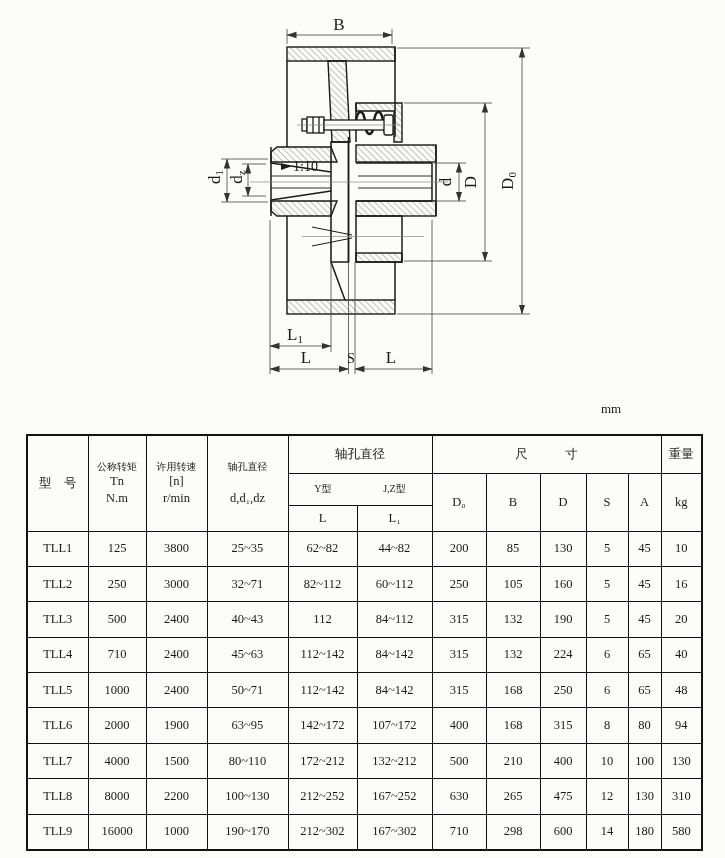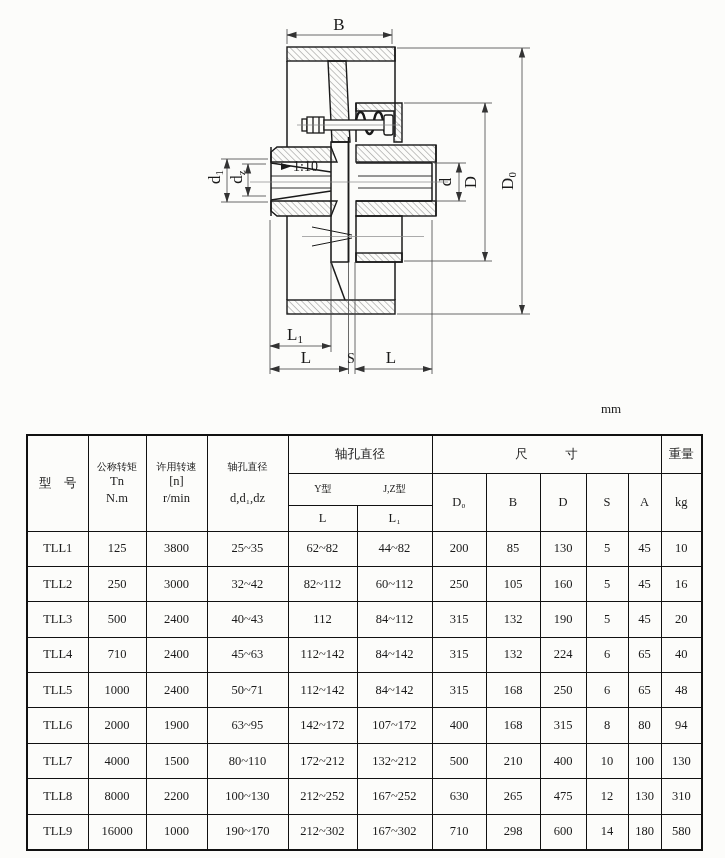--- a/index.html
+++ b/index.html
@@ -218,21 +218,21 @@
           <td>85</td>
           <td>130</td>
           <td>5</td>
           <td>45</td>
           <td>10</td>
         </tr>
         <tr>
           <td>TLL2</td>
           <td>250</td>
           <td>3000</td>
-          <td>32~42</td>
+          <td>32~71</td>
           <td>82~112</td>
           <td>60~112</td>
           <td>250</td>
           <td>105</td>
           <td>160</td>
           <td>5</td>
           <td>45</td>
           <td>16</td>
         </tr>
         <tr>

